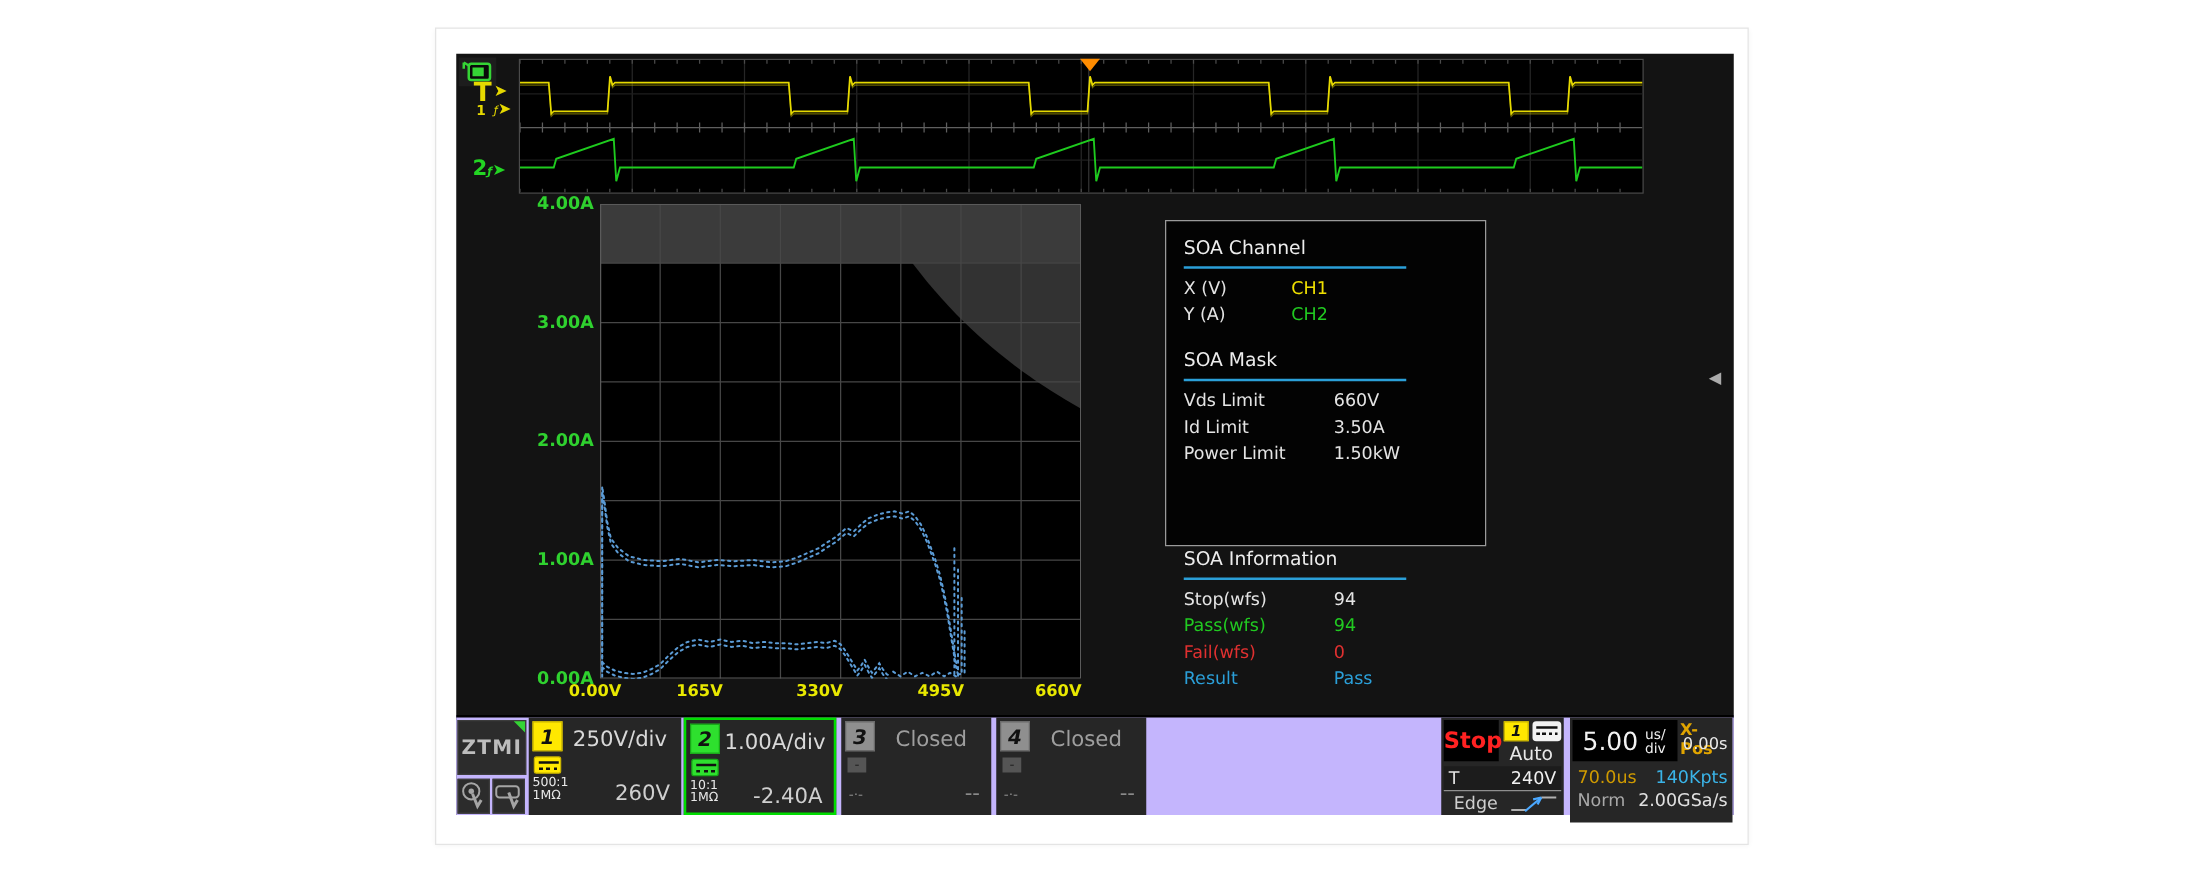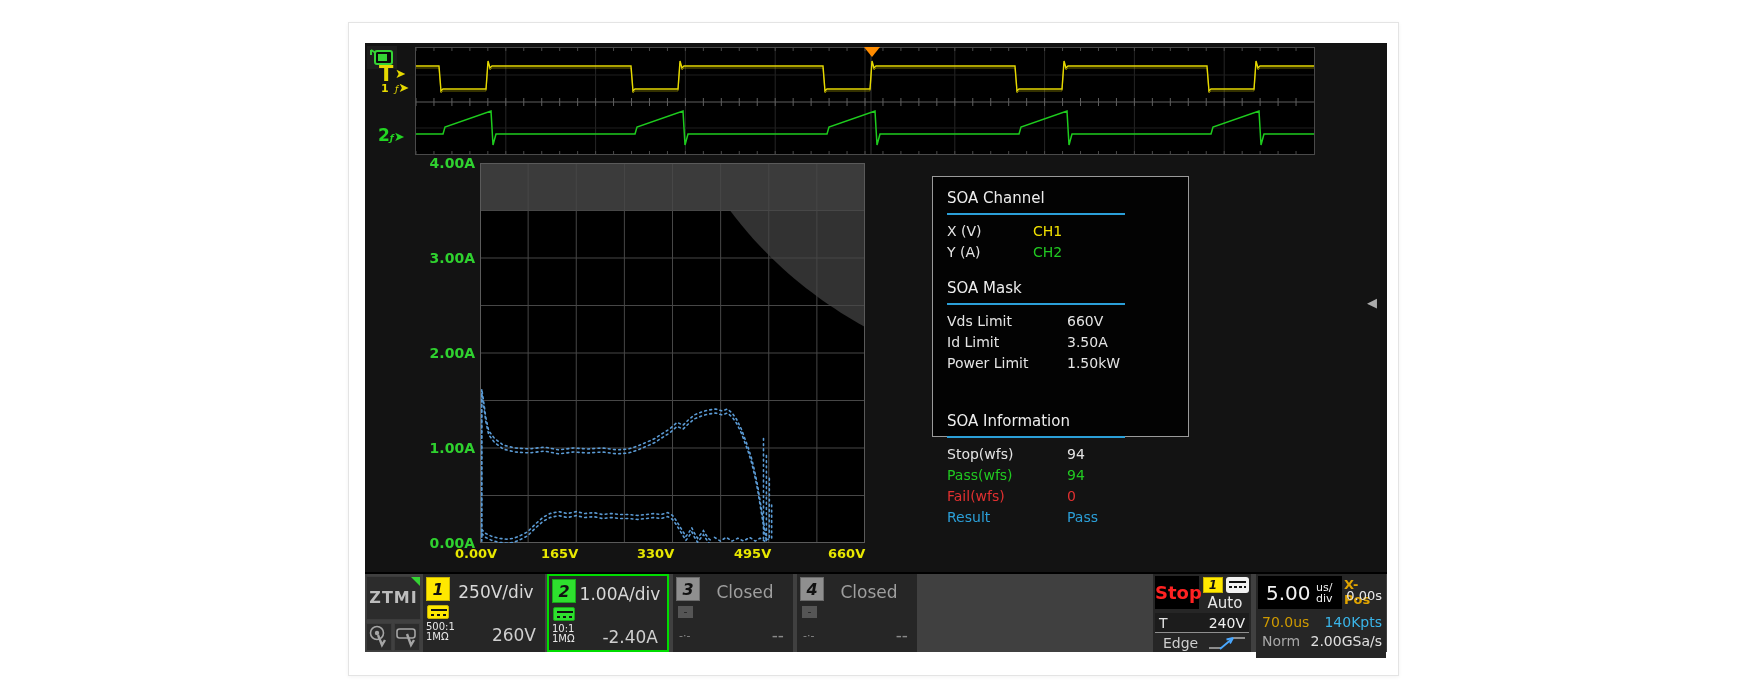--- a/index.html
+++ b/index.html
@@ -37,30 +37,30 @@
   .soa-panel{position:absolute;left:567px;top:133px;width:257px;height:261px;background:#030303;
              border:1px solid #9a9a9a;box-sizing:border-box;padding:12px 12px 0 14px;color:#e4e4e4;}
   .soa-title{font-size:15px;color:#ededed;height:19px;}
   .soa-rule{height:2px;background:#2b9fd8;width:178px;margin:5px 0 8px 0;}
   .soa-row{position:relative;height:21px;font-size:14px;}
   .soa-row .lab{position:absolute;left:0;}
   .soa-row .val{position:absolute;}
   .vc-ch .val{left:86px;}
   .vc-mask .val{left:120px;}
   .mt-s2{margin-top:14px;}
-  .mt-s3{margin-top:36px;}
+  .mt-s3{margin-top:62px;}
   .c-yellow{color:#f0e000;}
   .c-green{color:#21c921;}
   .c-red{color:#e03030;}
   .c-blue{color:#2b9fd8;}
 
   .collapse-arrow{position:absolute;left:1002px;top:252px;color:#ababab;font-size:13px;cursor:pointer;}
 
   
-  .bottom-bar{position:absolute;left:0;top:529px;width:1022px;height:80px;background:#404040;
+  .bottom-bar{position:absolute;left:0;top:529px;width:1022px;height:80px;background:#c4b5fd;
               border-top:2px solid #000;box-sizing:border-box;}
   .logo-btn{position:absolute;left:1px;top:2px;width:55px;height:44px;background:#2c2c2c;
             border:1px solid #3c3c3c;box-sizing:border-box;}
   .logo-txt{position:absolute;left:0;top:11px;width:100%;text-align:center;color:#bdbdbd;
             font-size:16px;font-weight:bold;letter-spacing:1px;}
   .logo-corner{position:absolute;right:0;top:0;width:0;height:0;
                border-left:9px solid transparent;border-top:9px solid #35d435;}
   .touch-btn{position:absolute;top:49px;width:26px;height:28px;background:#2c2c2c;
              border:1px solid #3c3c3c;box-sizing:border-box;}
   .tb1{left:1px;} .tb2{left:29px;}

